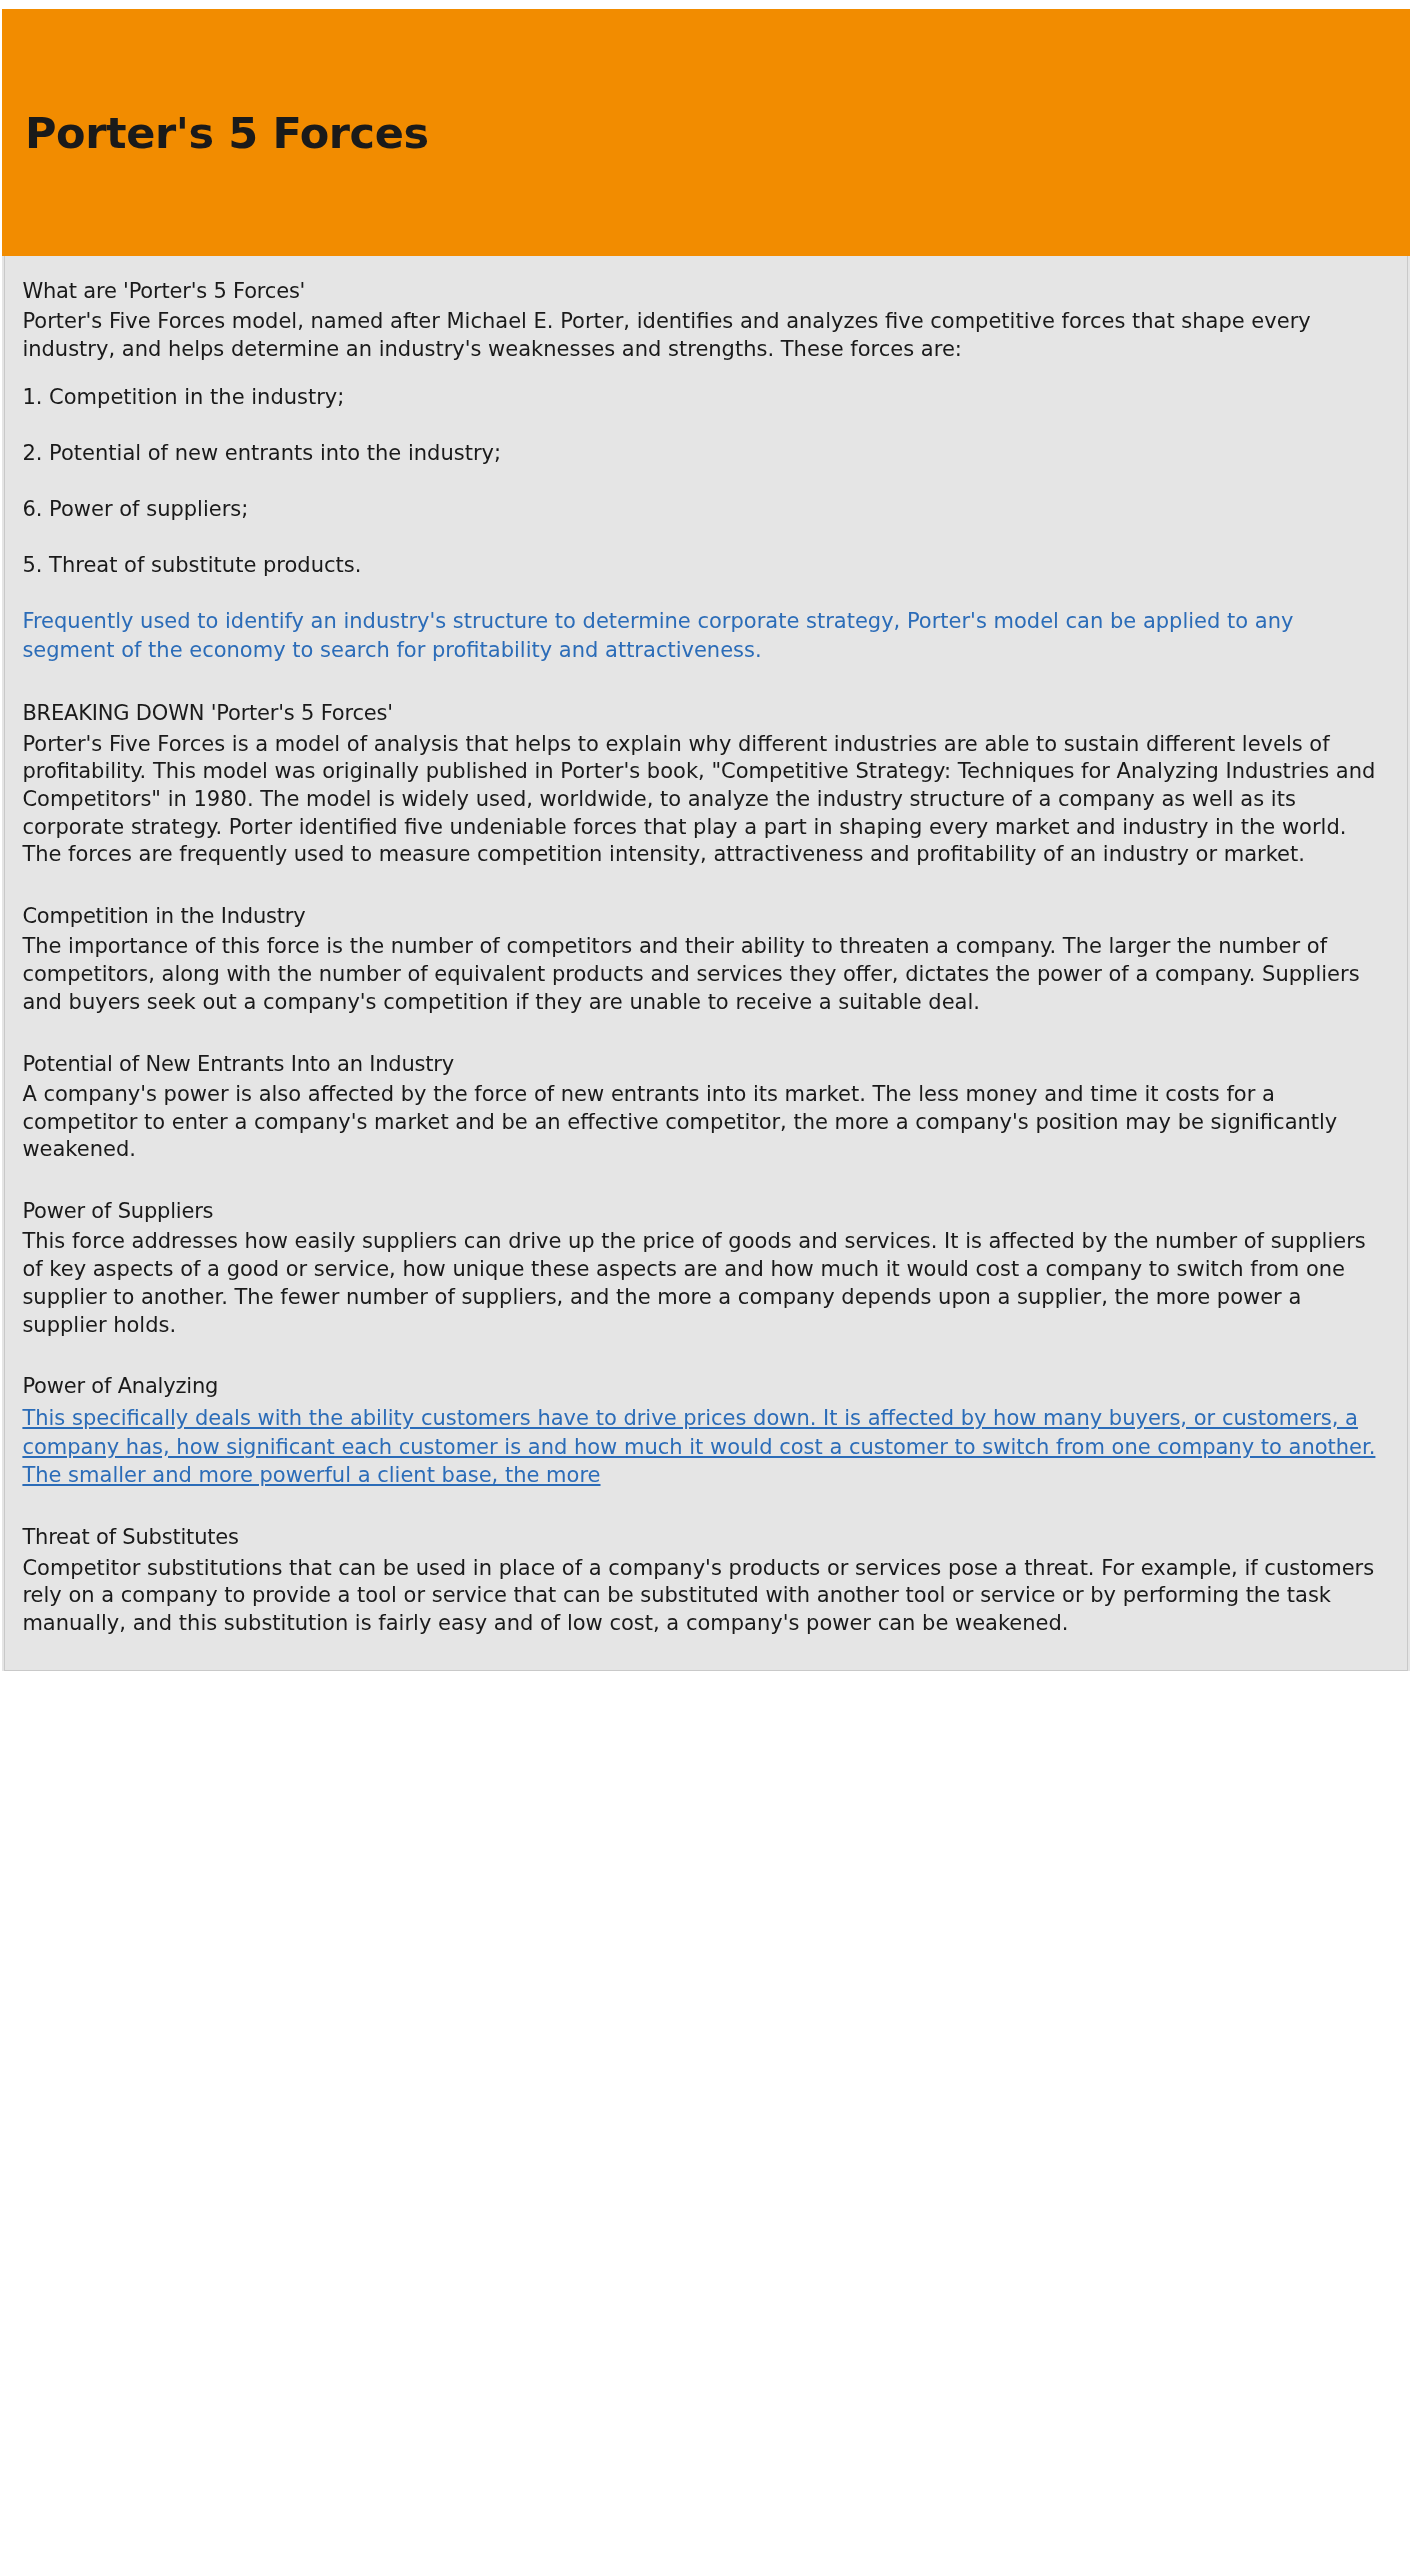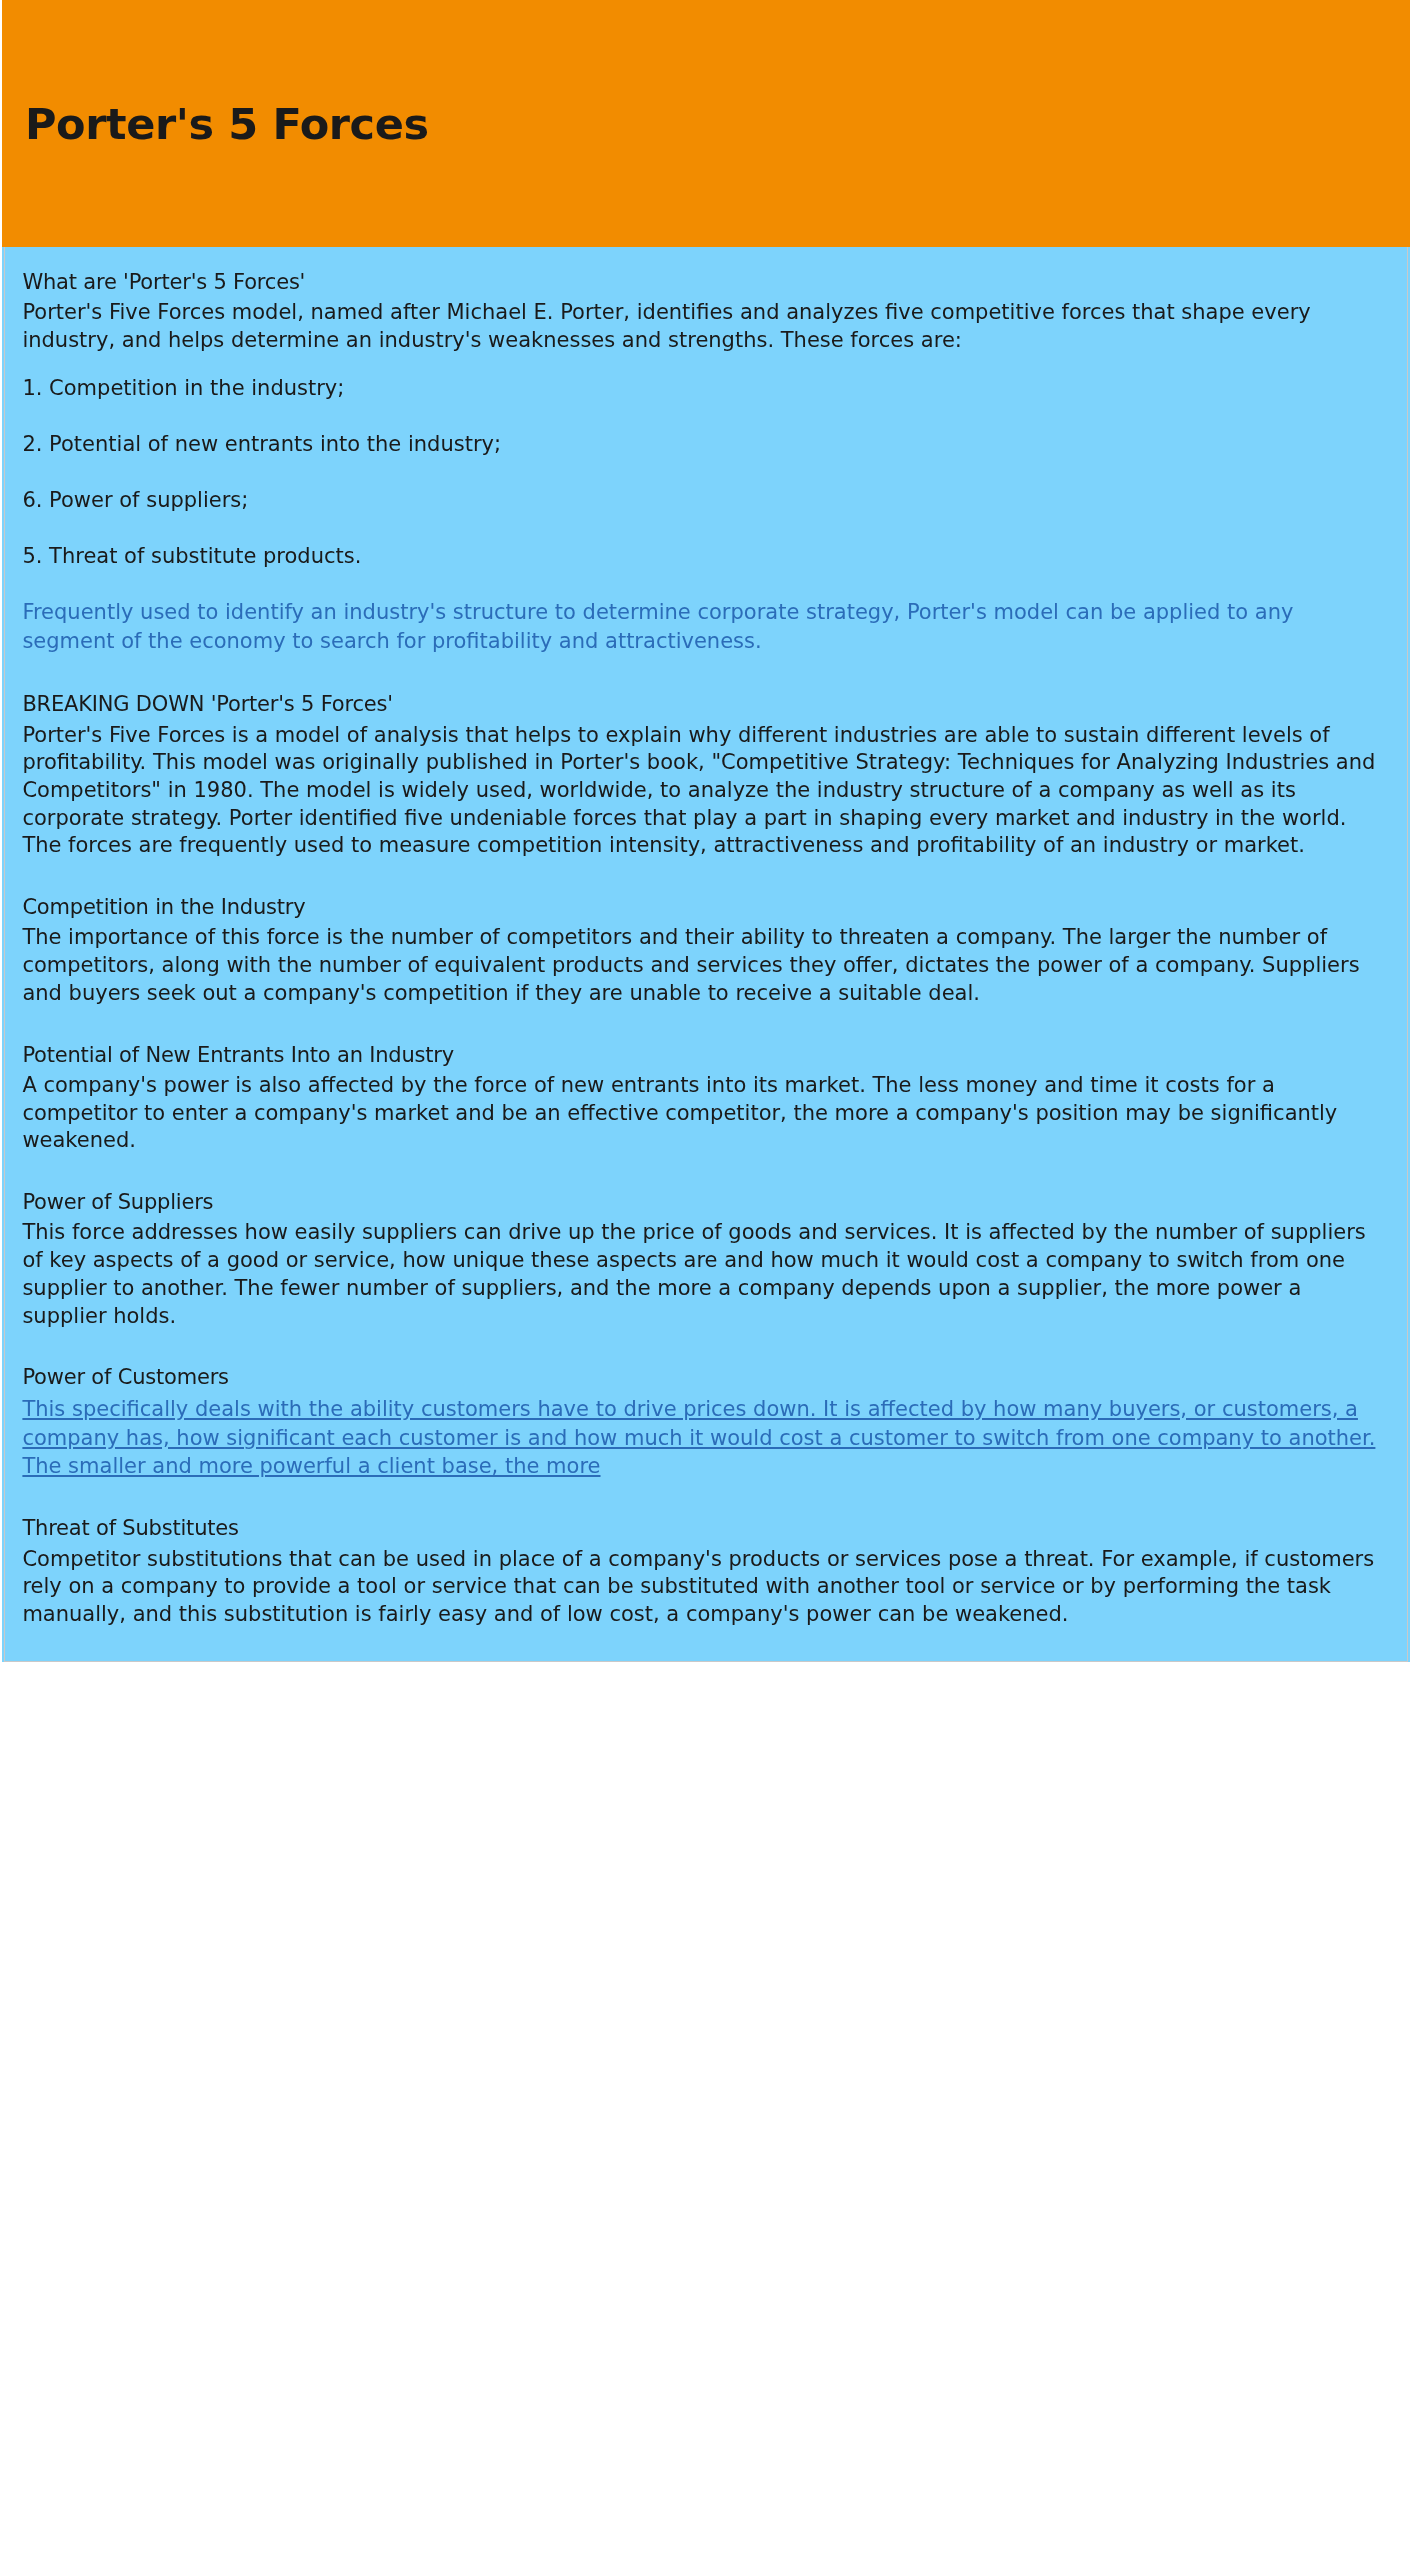--- a/index.html
+++ b/index.html
@@ -6,22 +6,22 @@
     margin: 0;
     padding: 0;
   }
   body {
     width: 1412px;
     background: #ffffff;
     font-family: "DejaVu Sans", sans-serif;
   }
   .page {
     width: 1408px;
-    margin: 0 auto;
-    background: #7dd3fc;
+    margin: 9px auto;
+    background: #e5e5e5;
     box-sizing: border-box;
   }
   .banner {
     background: #f28c00;
     height: 247px;
     box-sizing: border-box;
     padding: 0 0 0 23px;
     display: flex;
     align-items: center;
   }
@@ -113,21 +113,21 @@
 
     <h2 class="sec sec-spaced">Competition in the Industry</h2>
     <p class="body">The importance of this force is the number of competitors and their ability to threaten a company. The larger the number of competitors, along with the number of equivalent products and services they offer, dictates the power of a company. Suppliers and buyers seek out a company's competition if they are unable to receive a suitable deal.</p>
 
     <h2 class="sec sec-spaced">Potential of New Entrants Into an Industry</h2>
     <p class="body">A company's power is also affected by the force of new entrants into its market. The less money and time it costs for a competitor to enter a company's market and be an effective competitor, the more a company's position may be significantly weakened.</p>
 
     <h2 class="sec sec-spaced">Power of Suppliers</h2>
     <p class="body">This force addresses how easily suppliers can drive up the price of goods and services. It is affected by the number of suppliers of key aspects of a good or service, how unique these aspects are and how much it would cost a company to switch from one supplier to another. The fewer number of suppliers, and the more a company depends upon a supplier, the more power a supplier holds.</p>
 
-    <h2 class="sec sec-spaced">Power of Customers</h2>
+    <h2 class="sec sec-spaced">Power of Analyzing</h2>
     <p class="linkblock">This specifically deals with the ability customers have to drive prices down. It is affected by how many buyers, or customers, a company has, how significant each customer is and how much it would cost a customer to switch from one company to another. The smaller and more powerful a client base, the more</p>
 
     <h2 class="sec sec-spaced">Threat of Substitutes</h2>
     <p class="body">Competitor substitutions that can be used in place of a company's products or services pose a threat. For example, if customers rely on a company to provide a tool or service that can be substituted with another tool or service or by performing the task manually, and this substitution is fairly easy and of low cost, a company's power can be weakened.</p>
 
 
   </div>
 </div>
 
 

